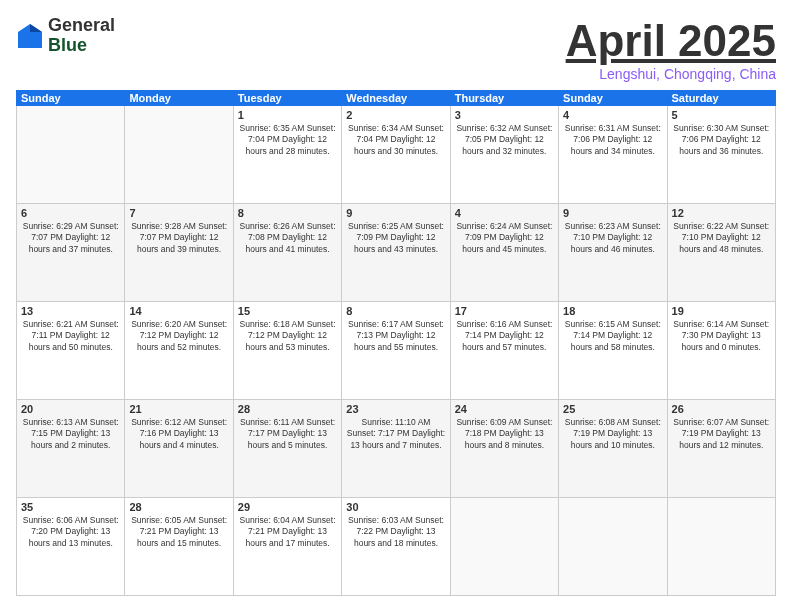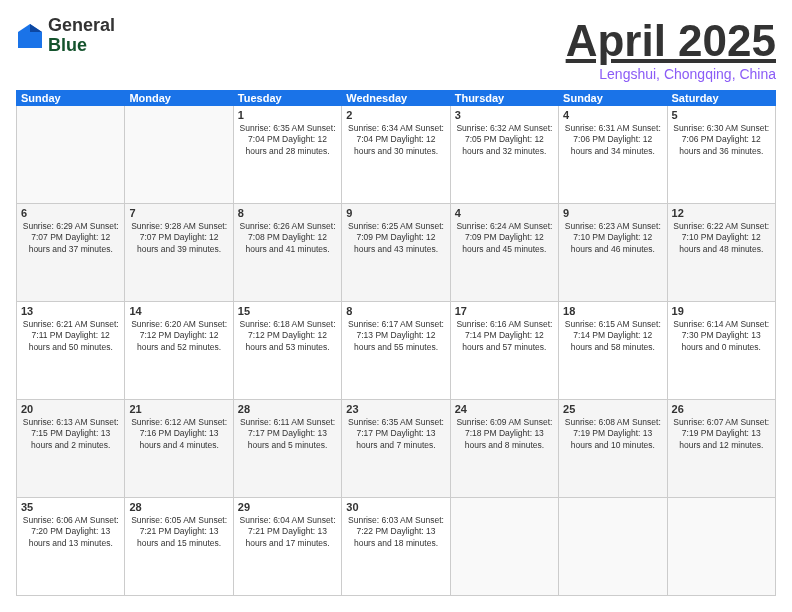--- a/index.html
+++ b/index.html
@@ -288,21 +288,21 @@
           </td>
           <td>
             <div class="day-num">28</div>
             <div class="day-info">Sunrise: 6:11 AM
 Sunset: 7:17 PM
 Daylight: 13 hours
 and 5 minutes.</div>
           </td>
           <td>
             <div class="day-num">23</div>
-            <div class="day-info">Sunrise: 6:35 AM
+            <div class="day-info">Sunrise: 11:10 AM
 Sunset: 7:17 PM
 Daylight: 13 hours
 and 7 minutes.</div>
           </td>
           <td>
             <div class="day-num">24</div>
             <div class="day-info">Sunrise: 6:09 AM
 Sunset: 7:18 PM
 Daylight: 13 hours
 and 8 minutes.</div>

